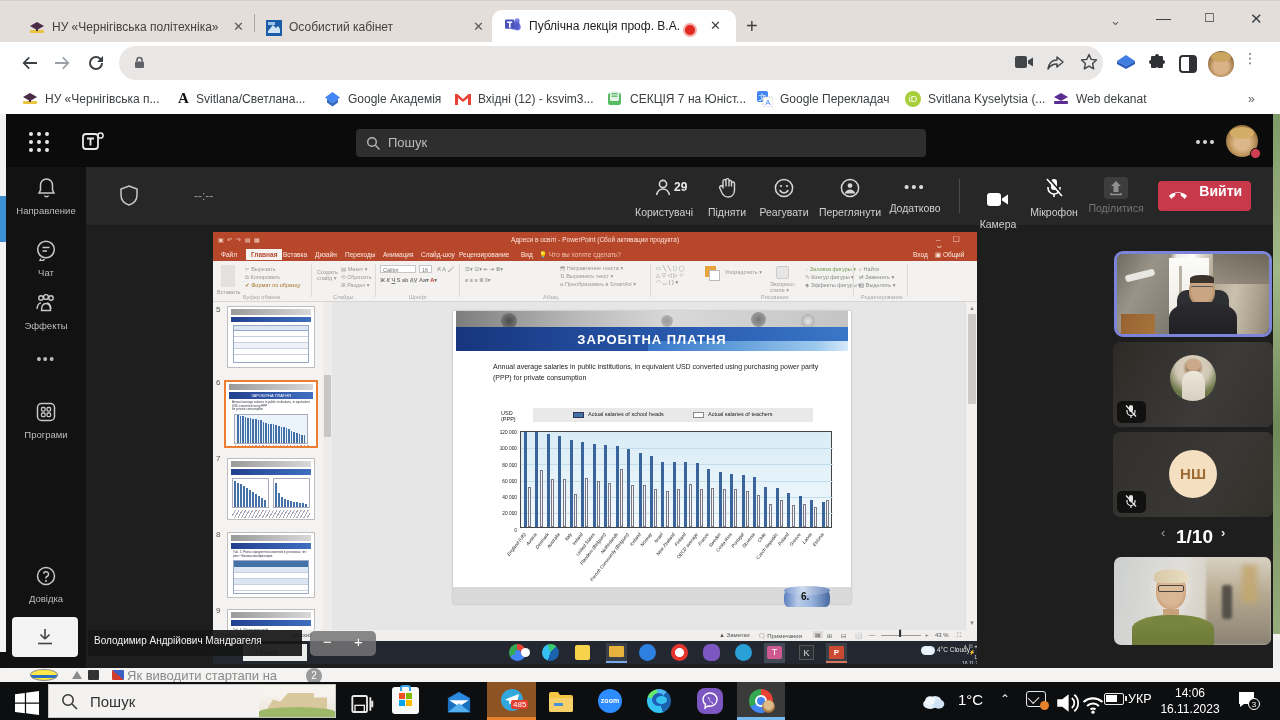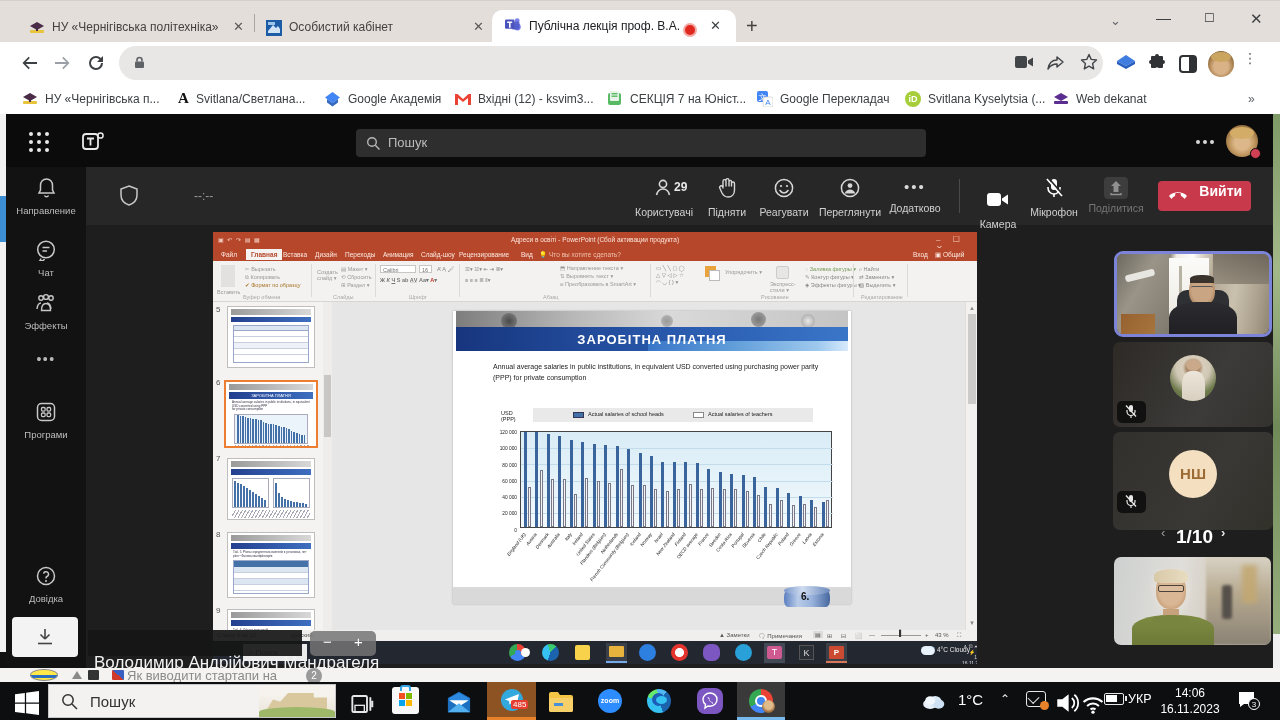--- a/index.html
+++ b/index.html
@@ -148,21 +148,21 @@
       <rect x="4.5" y="4.5" width="6" height="1.4" fill="#57bb63"></rect>
     </svg>
   <div class="bm" style="left:630px">СЕКЦІЯ 7 на Юніст...</div>
   <svg class="abs" style="left:757px;top:7px" width="16" height="16" viewBox="0 0 16 16">
       <rect x="0" y="0" width="11" height="11" rx="2" fill="#4285f4"></rect>
       <text x="5.5" y="8.5" font-size="8" fill="#fff" text-anchor="middle" font-family="Liberation Sans">文</text>
       <rect x="6" y="6" width="10" height="10" rx="2" fill="#fff" stroke="#d0d0d0" stroke-width=".8"></rect>
       <text x="11" y="13.6" font-size="8" fill="#4285f4" text-anchor="middle" font-family="Liberation Sans">A</text>
     </svg>
   <div class="bm" style="left:780px">Google Перекладач</div>
-  <div class="abs" style="left:905px;top:7px;width:16px;height:16px;border-radius:50%;background:#a6ce39;color:#fff;font-size:9px;font-weight:bold;text-align:center;line-height:16px">iD</div>
+  <div class="abs" style="left:905px;top:7px;width:16px;height:16px;border-radius:50%;background:#a6ce39;color:#fff;font-size:9px;font-weight:normal;text-align:center;line-height:16px">iD</div>
   <div class="bm" style="left:928px">Svitlana Kyselytsia (...</div>
   <svg class="abs" style="left:1053px;top:7px" width="16" height="16" viewBox="0 0 16 16">
       <rect x="1" y="10" width="14" height="3" rx="1" fill="#5b2d90"></rect>
       <path d="M1 6 8 2 15 6 8 10Z" fill="#5b2d90"></path>
     </svg>
   <div class="bm" style="left:1076px">Web dekanat</div>
   <div class="bm" style="left:1248px;color:#5f6368">»</div>
 </div>
 
 <div class="abs" id="teams">
@@ -714,21 +714,21 @@
       <div style="position:absolute;left:12px;top:16px;width:23px;height:30px;background:linear-gradient(180deg,#ece6da,#d8cfc0);border-radius:40% 40% 0 0"></div>
     </div>
     <div class="micoff" style="left:4px;top:59px"><svg style="margin:3px 0 0 7px" width="14" height="15" viewBox="0 0 14 15">
           <rect x="5" y="1" width="4" height="7" rx="2" fill="#e8e8e8"></rect>
           <path d="M3 6v1.5a4 4 0 0 0 8 0V6" stroke="#e8e8e8" stroke-width="1.2" fill="none"></path>
           <path d="M7 12v2" stroke="#e8e8e8" stroke-width="1.2"></path>
           <path d="M2 1.5 12 12.5" stroke="#e8e8e8" stroke-width="1.3"></path>
         </svg></div>
   </div>
 
-  <div class="vtile" style="left:13px;top:202px;width:160px;height:98px;background:linear-gradient(120deg,#32302c,#3a3835 60%,#313029)">
+  <div class="vtile" style="left:13px;top:202px;width:160px;height:85px;background:linear-gradient(120deg,#32302c,#3a3835 60%,#313029)">
     <div style="position:absolute;left:56px;top:18px;width:48px;height:48px;border-radius:50%;background:#f4dfc1;text-align:center;line-height:48px;font-size:15px;font-weight:bold;color:#9c6b33">НШ</div>
     <div class="micoff" style="left:4px;top:59px"><svg style="margin:3px 0 0 7px" width="14" height="15" viewBox="0 0 14 15">
           <rect x="5" y="1" width="4" height="7" rx="2" fill="#e8e8e8"></rect>
           <path d="M3 6v1.5a4 4 0 0 0 8 0V6" stroke="#e8e8e8" stroke-width="1.2" fill="none"></path>
           <path d="M7 12v2" stroke="#e8e8e8" stroke-width="1.2"></path>
           <path d="M2 1.5 12 12.5" stroke="#e8e8e8" stroke-width="1.3"></path>
         </svg></div>
   </div>
 
   <div class="abs" style="left:61px;top:295px;color:#9a9a9a;font-size:13px">‹</div>
@@ -745,21 +745,21 @@
 
     <div style="position:absolute;left:42px;top:16px;width:30px;height:36px;background:radial-gradient(ellipse at 50% 48%,#d9b694 0 55%,#c49c74 80%,#ab8458);border-radius:46%"></div>
     <div style="position:absolute;left:40px;top:12px;width:34px;height:14px;background:linear-gradient(90deg,#d8c9a8,#e8dcc0);border-radius:50% 50% 20% 20%"></div>
     <div style="position:absolute;left:44px;top:28px;width:26px;height:7px;border:1.5px solid #4a413a;border-radius:2px;background:rgba(255,255,255,.1)"></div>
     <div style="position:absolute;left:49px;top:52px;width:16px;height:10px;background:#c8a27c"></div>
     <div style="position:absolute;left:38px;top:58px;width:38px;height:14px;background:#78853f;border-radius:40%"></div>
   </div>
 </div>
 
 <div class="abs" style="left:88px;top:630px;width:214px;height:26px;background:rgba(22,22,22,.92)"></div>
-<div class="abs" style="left:94px;top:653px;color:#f2f2f2;font-size:17px;white-space:nowrap">Володимир Андрійович Мандрагеля</div>
+<div class="abs" style="left:94px;top:635px;color:#f2f2f2;font-size:10px;white-space:nowrap">Володимир Андрійович Мандрагеля</div>
 <div class="abs" style="left:310px;top:631px;width:66px;height:25px;background:rgba(116,116,116,.85);border-radius:5px">
   <span style="position:absolute;left:13px;top:2px;color:#fff;font-size:15px">−</span>
   <span style="position:absolute;left:44px;top:2px;color:#fff;font-size:15px">+</span>
 </div>
 
 <div class="abs" style="left:0;top:114px;width:6px;height:538px;background:#f2f2f2"></div>
 <div class="abs" style="left:0;top:196px;width:6px;height:46px;background:#3d8fd4"></div>
 <div class="abs" style="left:0;top:652px;width:6px;height:30px;background:#111"></div>
 <div class="abs" style="left:1273px;top:114px;width:7px;height:520px;background:linear-gradient(180deg,#7e9a66,#a3b889 30%,#6f8a58 60%,#96ad7c)"></div>
 <div class="abs" style="left:1273px;top:634px;width:7px;height:48px;background:#f0f0f0"></div>

